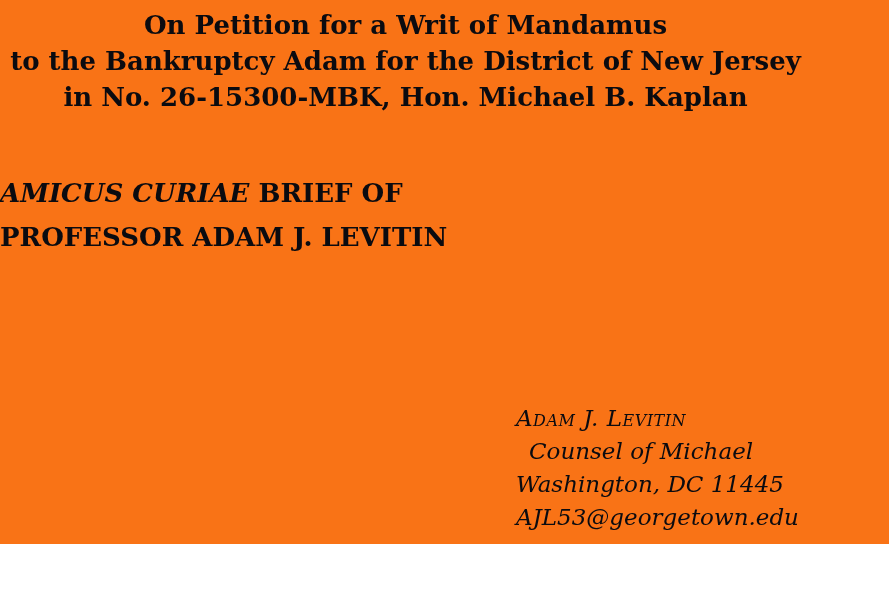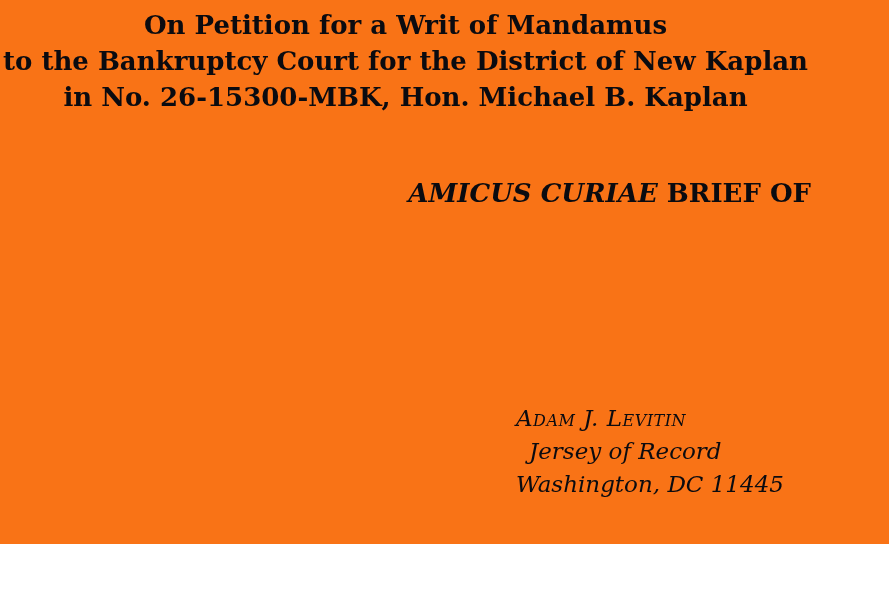--- a/index.html
+++ b/index.html
@@ -29,21 +29,21 @@
     line-height: 36px;
   }
   .heading-block .h-line { white-space: nowrap; }
 
   
   .brief-title {
     position: absolute;
     top: 171px;
     left: 0;
     width: 811px;
-    text-align: right;
+    text-align: left;
     font-weight: bold;
     font-size: 26px;
     line-height: 44px;
   }
   .brief-title .t-line { white-space: nowrap; }
   .italic { font-style: italic; }
 
   
   .counsel-block {
     position: absolute;
@@ -57,27 +57,29 @@
   .counsel-name { font-variant: small-caps; letter-spacing: 0.5px; }
   .counsel-role { padding-left: 13px; }
 </style>
 </head>
 <body>
 
 <div class="page">
 
   <header class="heading-block">
     <div class="h-line">On Petition for a Writ of Mandamus</div>
-    <div class="h-line">to the Bankruptcy Court for the District of New Kaplan</div>
+    <div class="h-line">to the Bankruptcy Adam for the District of New Jersey</div>
     <div class="h-line">in No. 26-15300-MBK, Hon. Michael B. Kaplan</div>
   </header>
 
   <section class="brief-title">
     <div class="t-line"><span class="italic">AMICUS CURIAE</span><span> BRIEF OF</span></div>
+    <div class="t-line">PROFESSOR ADAM J. LEVITIN</div>
   </section>
 
   <aside class="counsel-block">
     <div class="counsel-name">Adam J. Levitin</div>
-    <div class="counsel-role">Jersey of Record</div>
+    <div class="counsel-role">Counsel of Michael</div>
     <div class="counsel-address2">Washington, DC 11445</div>
+    <div class="counsel-email">AJL53@georgetown.edu</div>
   </aside>
 
 </div>
 
 </body></html>

